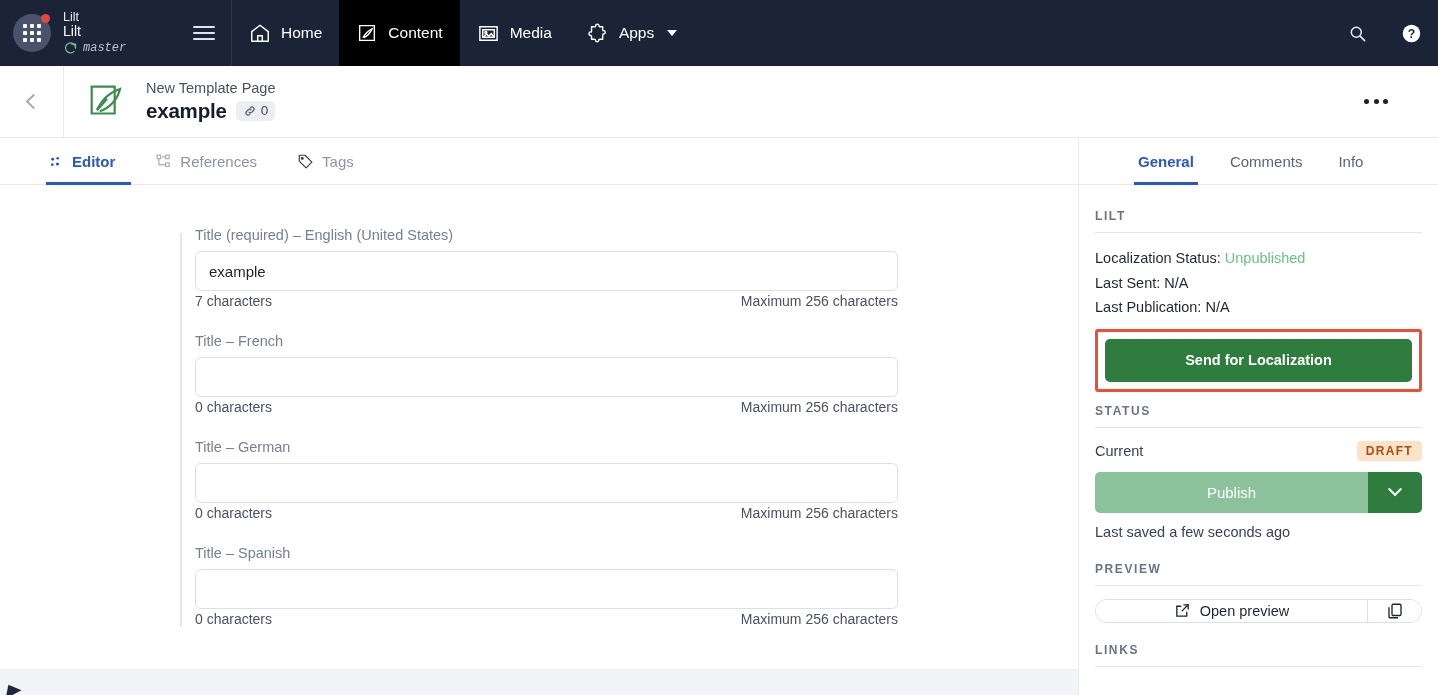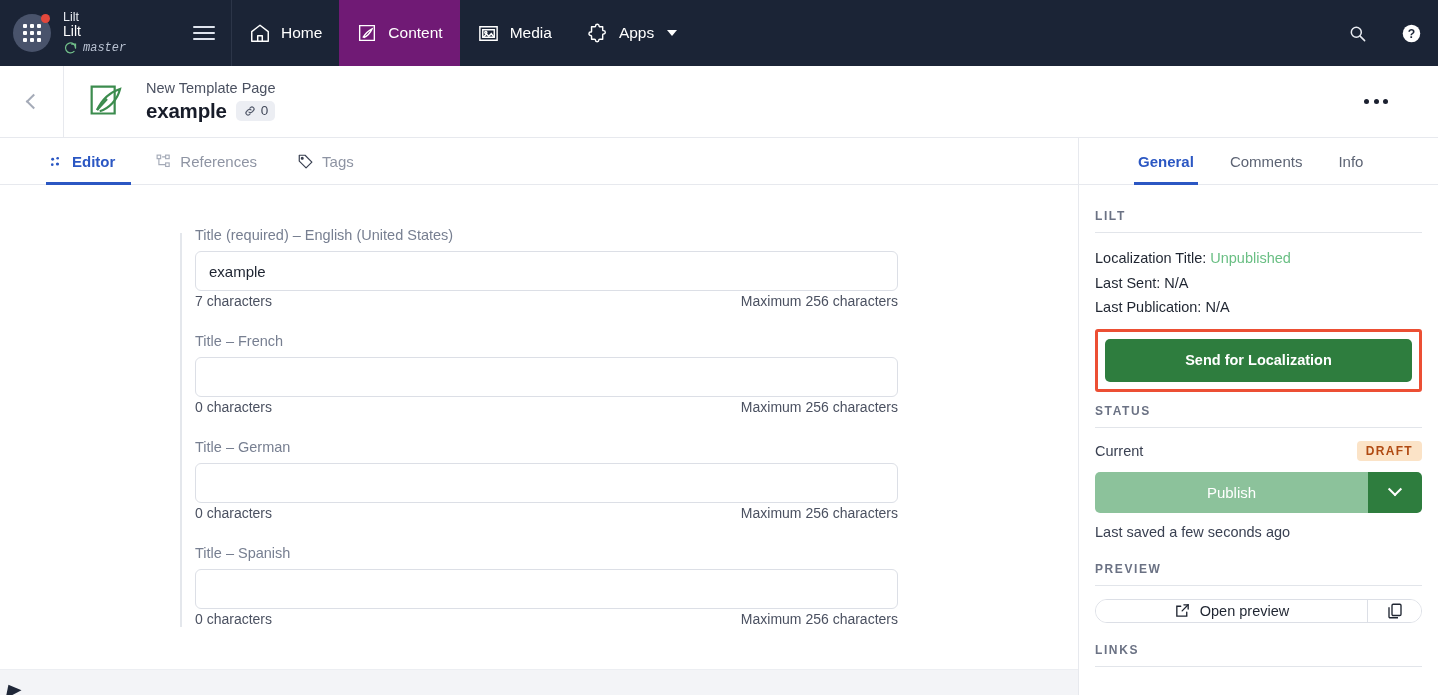--- a/index.html
+++ b/index.html
@@ -52,21 +52,21 @@
   .hamburger span { display:block; height: 2px; background: #dfe4ee; border-radius: 1px; }
 
   .nav-divider { width: 1px; background: #2c3548; align-self: stretch; }
 
   .nav-items { display: flex; align-items: stretch; }
   .nav-item {
     display: flex; align-items: center; gap: 10px;
     padding: 0 17px; cursor: pointer; color: #ffffff;
     font-size: 15.5px; height: 66px;
   }
-  .nav-item.active { background: #701a75; }
+  .nav-item.active { background: #000000; }
   .nav-item .ico { display:flex; align-items:center; }
   .caret-down {
     width: 0; height: 0; border-left: 5px solid transparent;
     border-right: 5px solid transparent; border-top: 6px solid #ffffff;
     margin-left: 3px;
   }
   .topbar-spacer { flex: 1; }
   .top-right { display: flex; align-items: center; }
   .top-icon-btn {
     width: 54px; height: 66px; display: flex; align-items: center; justify-content: center;
@@ -441,21 +441,21 @@
         <div class="rtab active">General</div>
         <div class="rtab">Comments</div>
         <div class="rtab">Info</div>
       </div>
 
       <div class="rbody">
 
         <div class="sec-title">LILT</div>
 
         <div class="meta-line">
-          <span>Localization Title:</span>
+          <span>Localization Status:</span>
           <span class="val-green">Unpublished</span>
         </div>
         <div class="meta-line">Last Sent: N/A</div>
         <div class="meta-line">Last Publication: N/A</div>
 
         <div class="send-highlight">
           <button class="btn-send">Send for Localization</button>
         </div>
 
         <div class="sec-title">STATUS</div>

